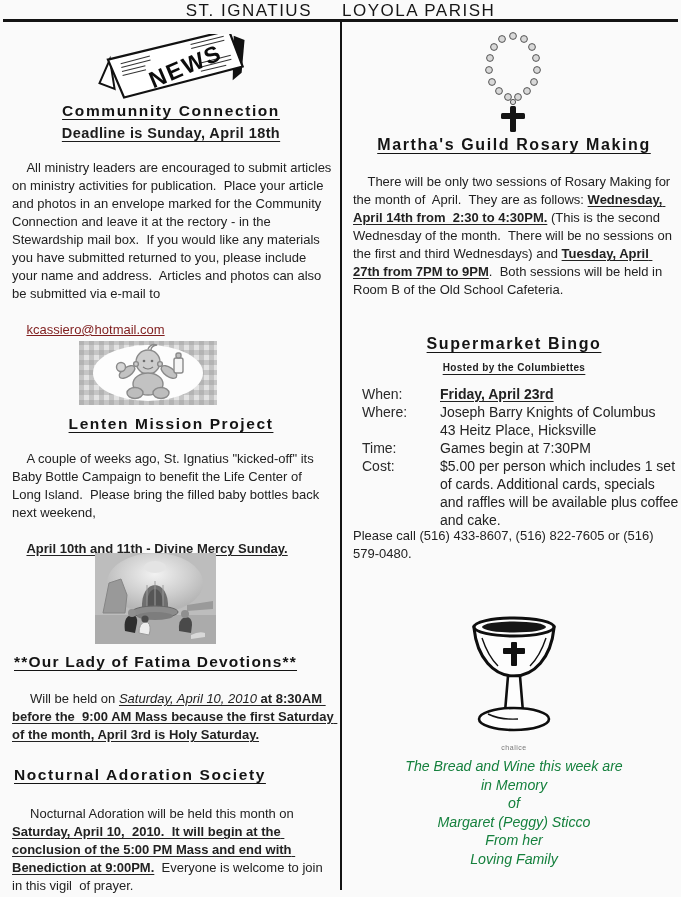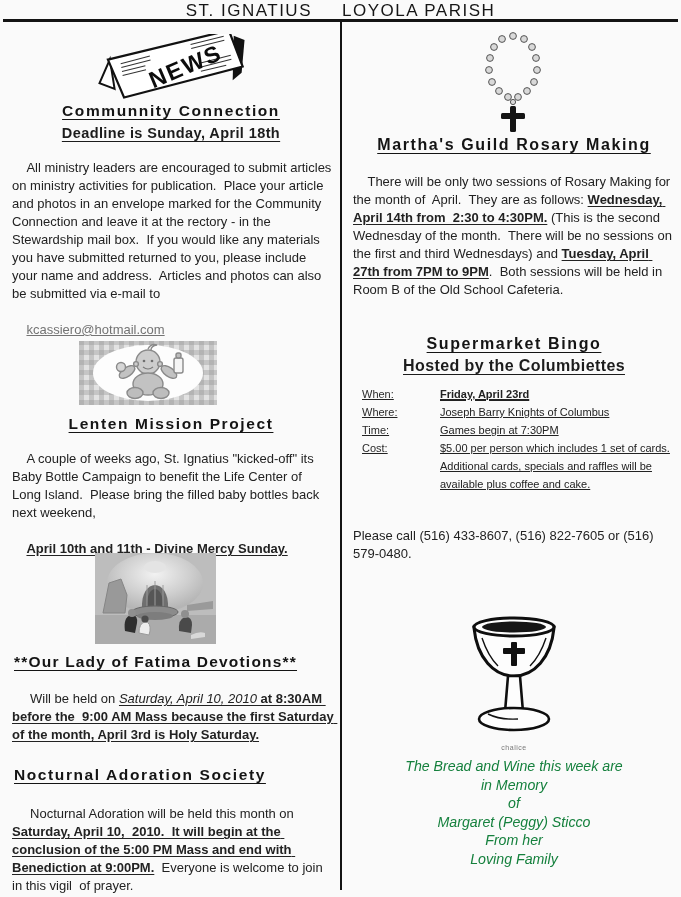--- a/index.html
+++ b/index.html
@@ -22,25 +22,25 @@
   
   .col { position:absolute; }
   .h-section {
     font-weight:bold; font-size:15.5px; letter-spacing:1.6px;
     text-decoration:underline; text-underline-offset:3px; color:#141414;
   }
   .centered { text-align:center; }
   .para { font-size:13px; line-height:18px; white-space:pre-wrap; color:#222; }
   .b-u { font-weight:bold; text-decoration:underline; text-underline-offset:2px; }
   .b-u-i { font-weight:normal; font-style:italic; text-decoration:underline; text-underline-offset:2px; }
-  .sub-h { font-weight:bold; font-size:16px; letter-spacing:.4px; text-decoration:underline; text-underline-offset:3px; }
-  a.email { color:#737373; }
-
-  
-  .info-grid { display:grid; grid-template-columns:78px 1fr; font-size:11px; line-height:18px; color:#222;text-decoration:underline; }
+  .sub-h { font-weight:bold; font-size:10px; letter-spacing:.4px; text-decoration:underline; text-underline-offset:3px; }
+  a.email { color:#7f1d1d; }
+
+  
+  .info-grid { display:grid; grid-template-columns:78px 1fr; font-size:14px; line-height:18px; color:#222; }
   .info-grid .ilabel { color:#2a2a2a; }
 
   
   .icon-abs { position:absolute; }
   .baby-wrap {
     position:absolute; left:79px; top:341px; width:138px; height:64px;
     background-color:#e2e2e2;
     background-image:
       repeating-linear-gradient(0deg, rgba(150,150,150,.38) 0 5px, rgba(0,0,0,0) 5px 10px),
       repeating-linear-gradient(90deg, rgba(150,150,150,.38) 0 5px, rgba(0,0,0,0) 5px 10px);
@@ -220,20 +220,21 @@
   <div class="col centered" style="left:352px; top:357px; width:324px;">
     <span class="sub-h">Hosted by the Columbiettes</span>
   </div>
 
   <div class="col info-grid" style="left:362px; top:385px; width:314px;">
     <div class="ilabel">When:</div>
     <div class="ival b-u">Friday, April 23rd</div>
     <div class="ilabel">Where:</div>
     <div class="ival">
       <div>Joseph Barry Knights of Columbus</div>
+      <div>43 Heitz Place, Hicksville</div>
     </div>
     <div class="ilabel">Time:</div>
     <div class="ival">Games begin at 7:30PM</div>
     <div class="ilabel">Cost:</div>
     <div class="ival" style="width:240px;">$5.00 per person which includes 1 set of cards. Additional cards, specials and raffles will be available plus coffee and cake.</div>
   </div>
   <div class="col para" style="left:353px; top:527px; width:326px;">Please call (516) 433-8607, (516) 822-7605 or (516) 579-0480.</div>
 
   <div class="icon-abs" style="left:452px; top:610px; width:124px; height:140px;">
     <svg width="124" height="130" viewBox="0 0 124 130">

